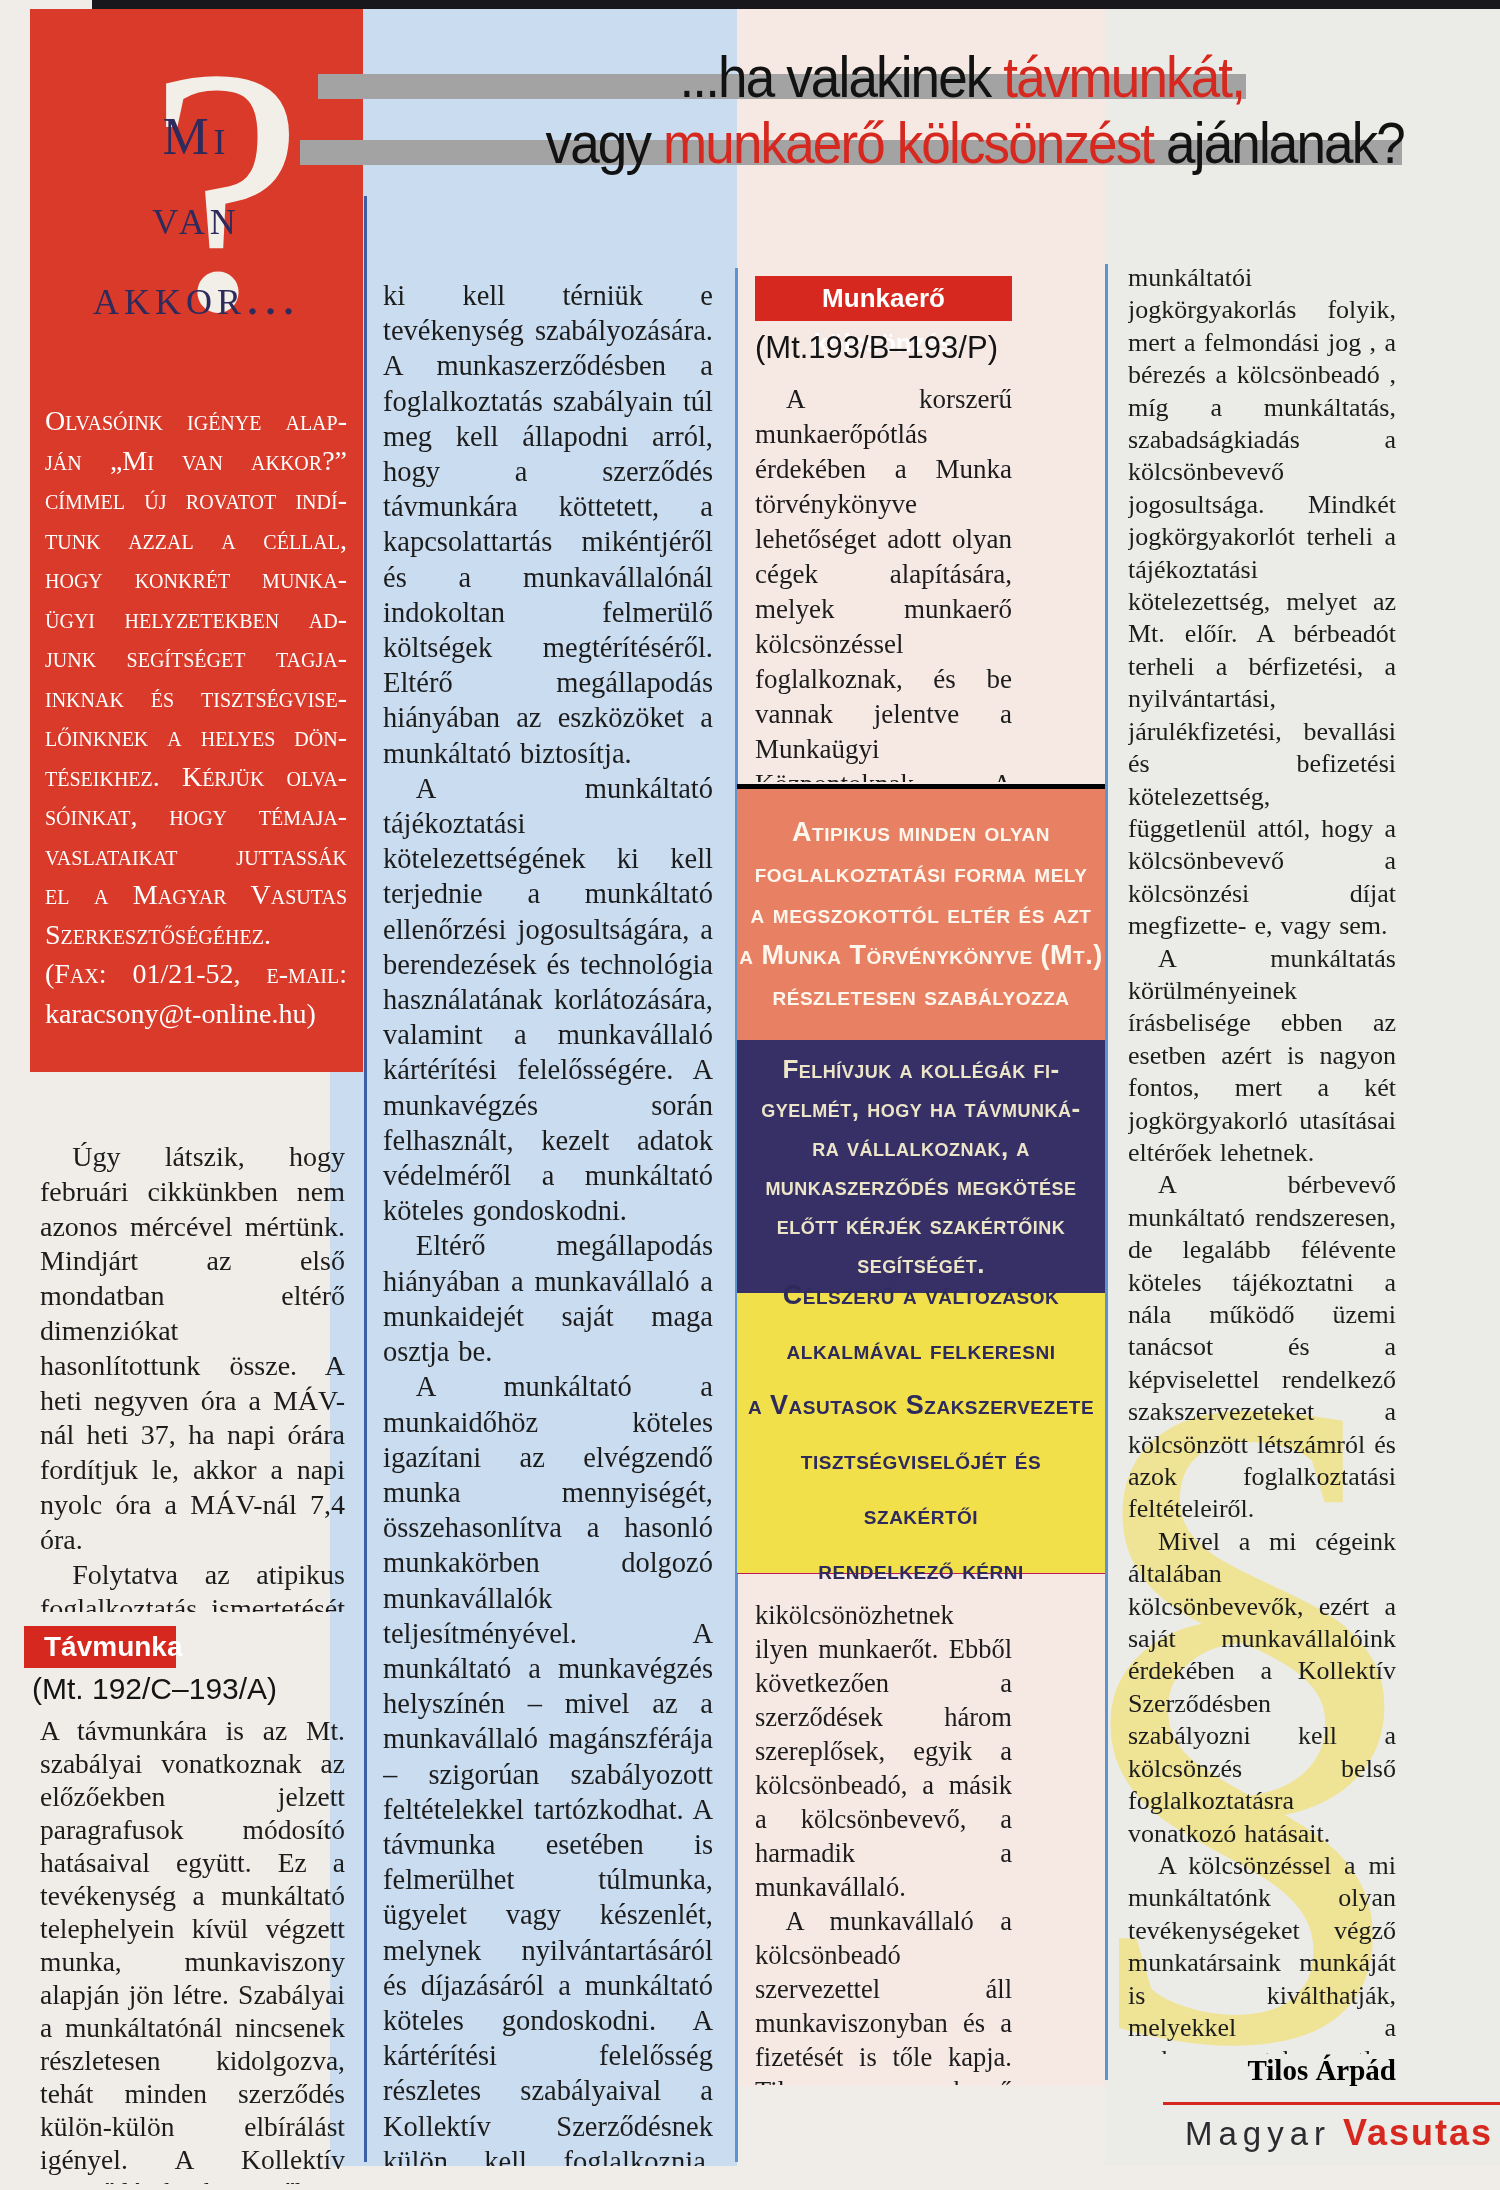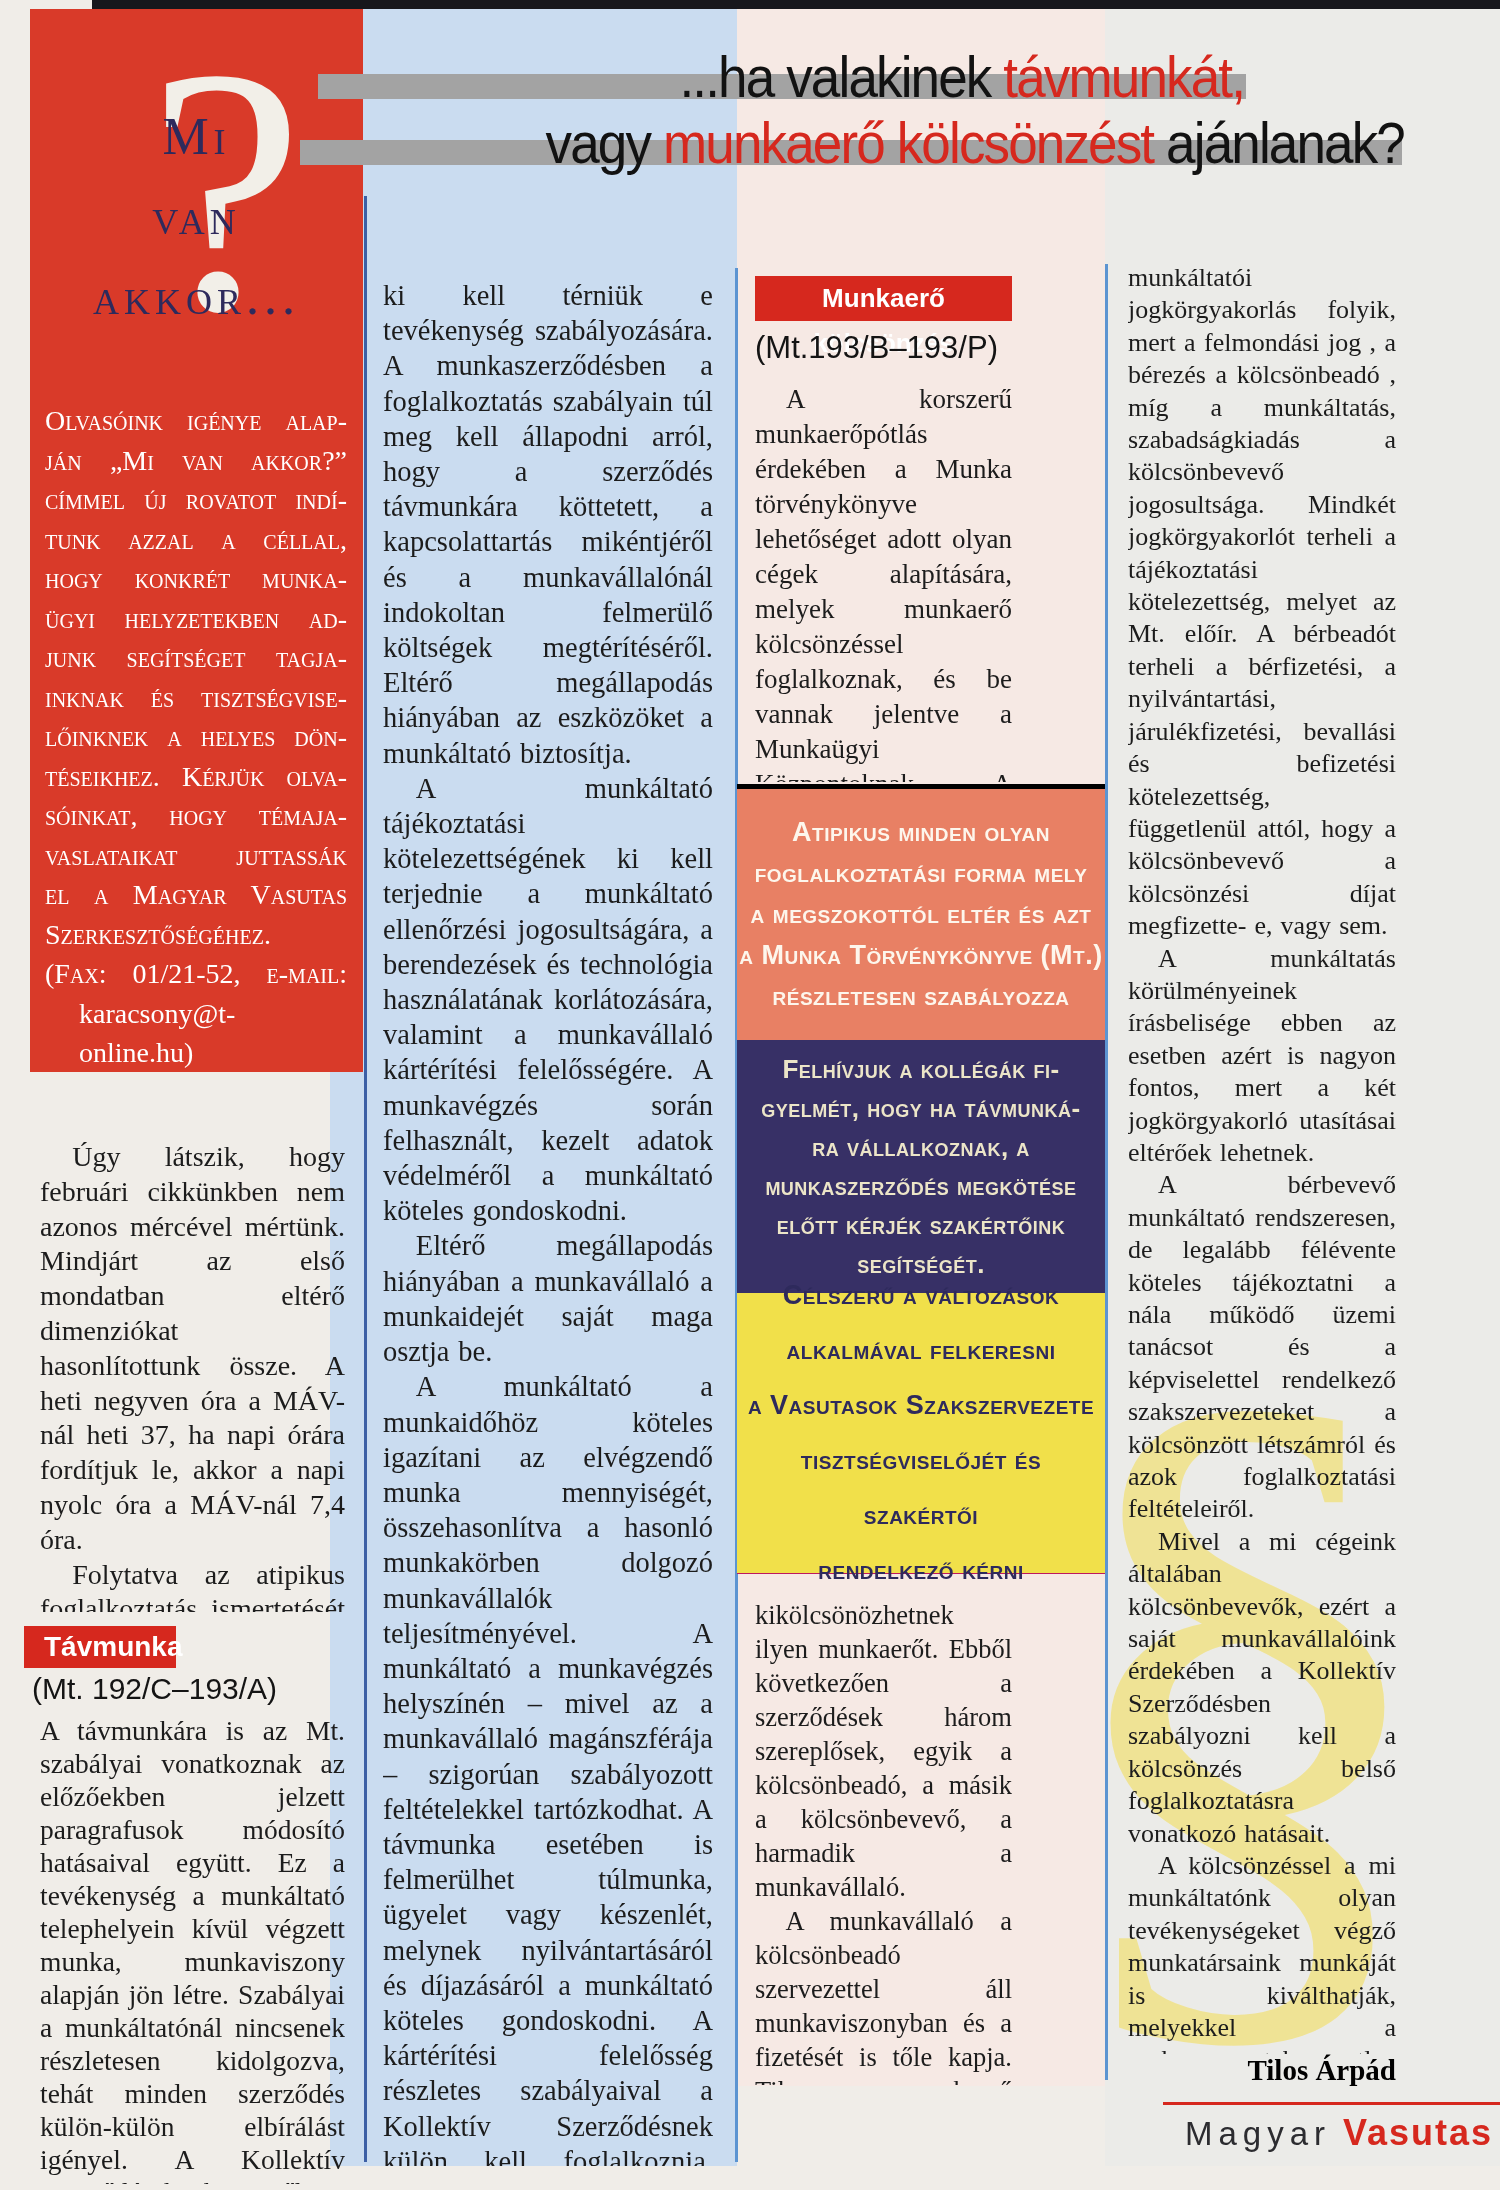--- a/index.html
+++ b/index.html
@@ -22,21 +22,21 @@
   .red-box { position:absolute; left:30px; top:9px; width:333px; height:1063px;
              background:var(--red,#d93a29); z-index:1; }
   .qmark   { position:absolute; left:118px; top:6px; font-size:350px; line-height:1;
              color:#f2efe8; font-weight:400; }
   .q-title { position:absolute; left:0; top:88px; width:100%; text-align:center;
              color:var(--navy,#2e2a5c); font-variant:small-caps; z-index:2; }
   .q-line  { font-size:52px; line-height:80px; letter-spacing:5px; font-weight:500; }
   .intro   { position:absolute; left:15px; top:392px; width:302px; color:#ffffff;
              font-variant:small-caps; font-size:28px; z-index:2; }
   .intro-line { line-height:39.5px; text-align:justify; text-align-last:justify; }
-  .intro-line:last-child { text-align-last:left; font-variant:normal;margin-left:34px; }
+  .intro-line:last-child { text-align-last:left; font-variant:normal; }
 
   
   .hbar  { position:absolute; height:25px; background:var(--gray-bar,#a3a3a3); z-index:1; }
   .hbar1 { left:318px; top:74px;  width:928px; }
   .hbar2 { left:300px; top:140px; width:1102px; }
   .headline { position:absolute; margin:0; font-family:"Liberation Sans", sans-serif;
               font-weight:400; font-size:57px; letter-spacing:-2px; color:#121212;
               white-space:nowrap; z-index:5; transform:scaleX(.93); transform-origin:right center; }
   .l1 { top:44px;  right:256px; }
   .l2 { top:110px; right:96px; }

